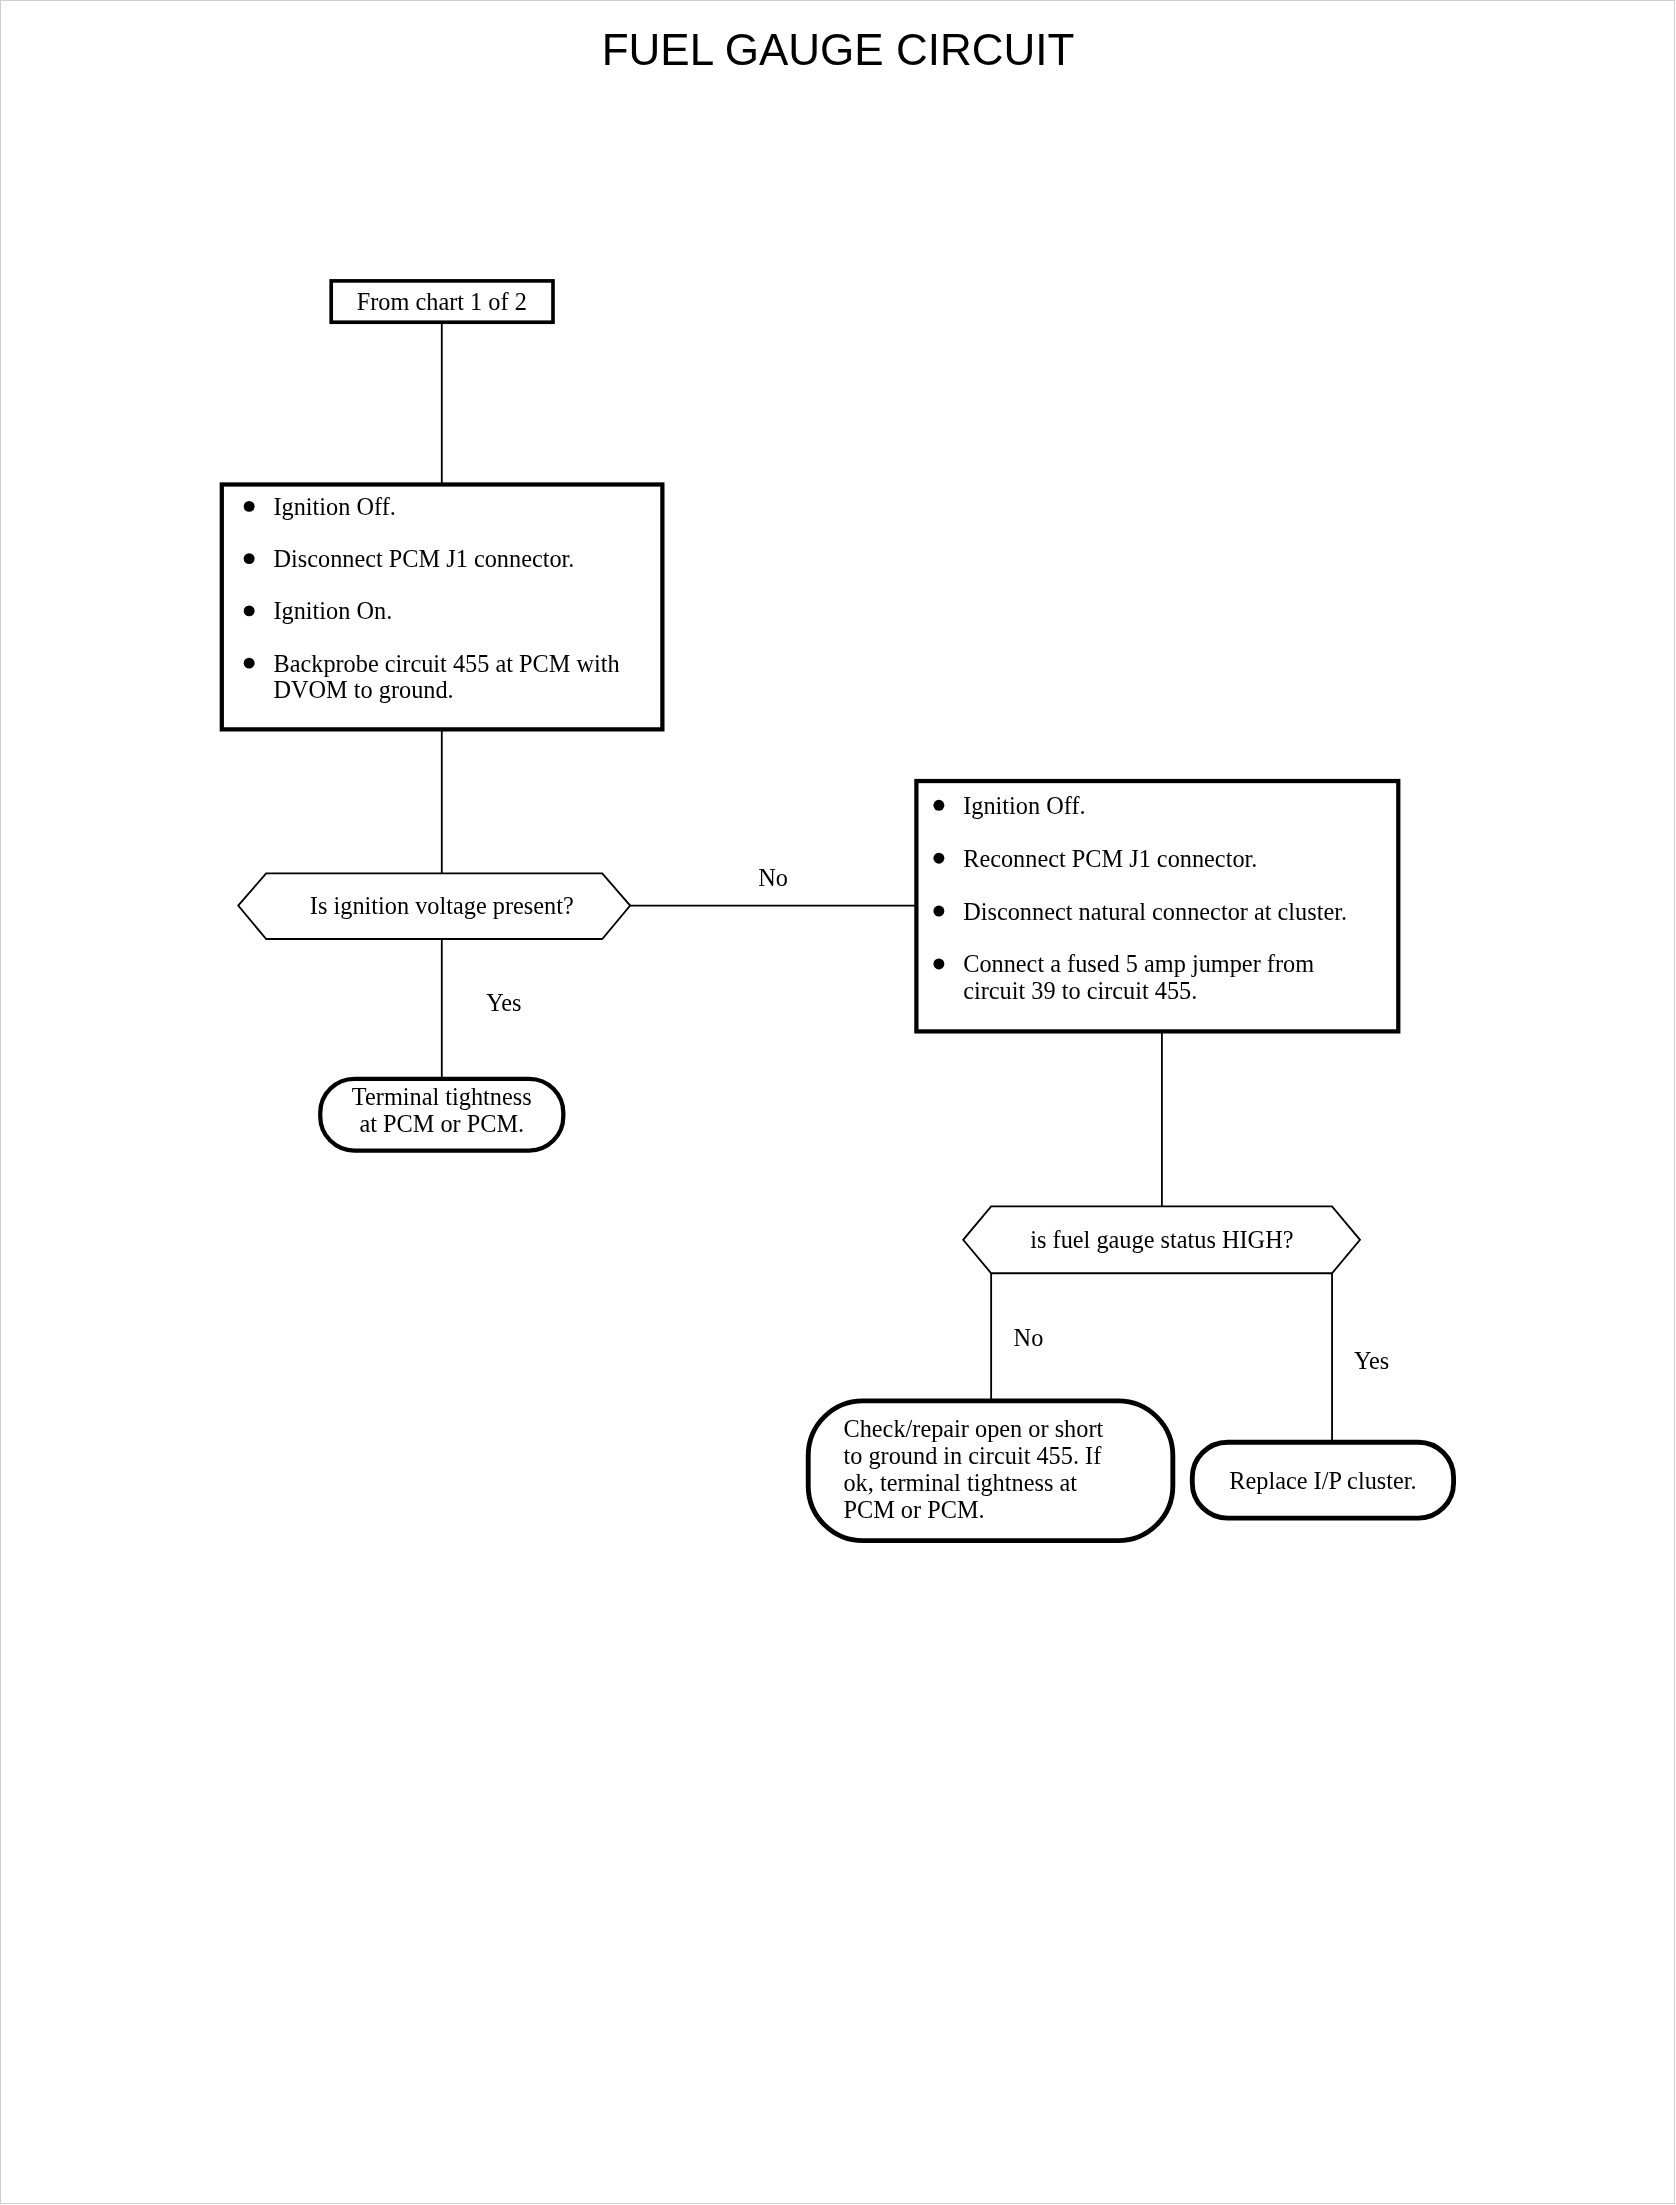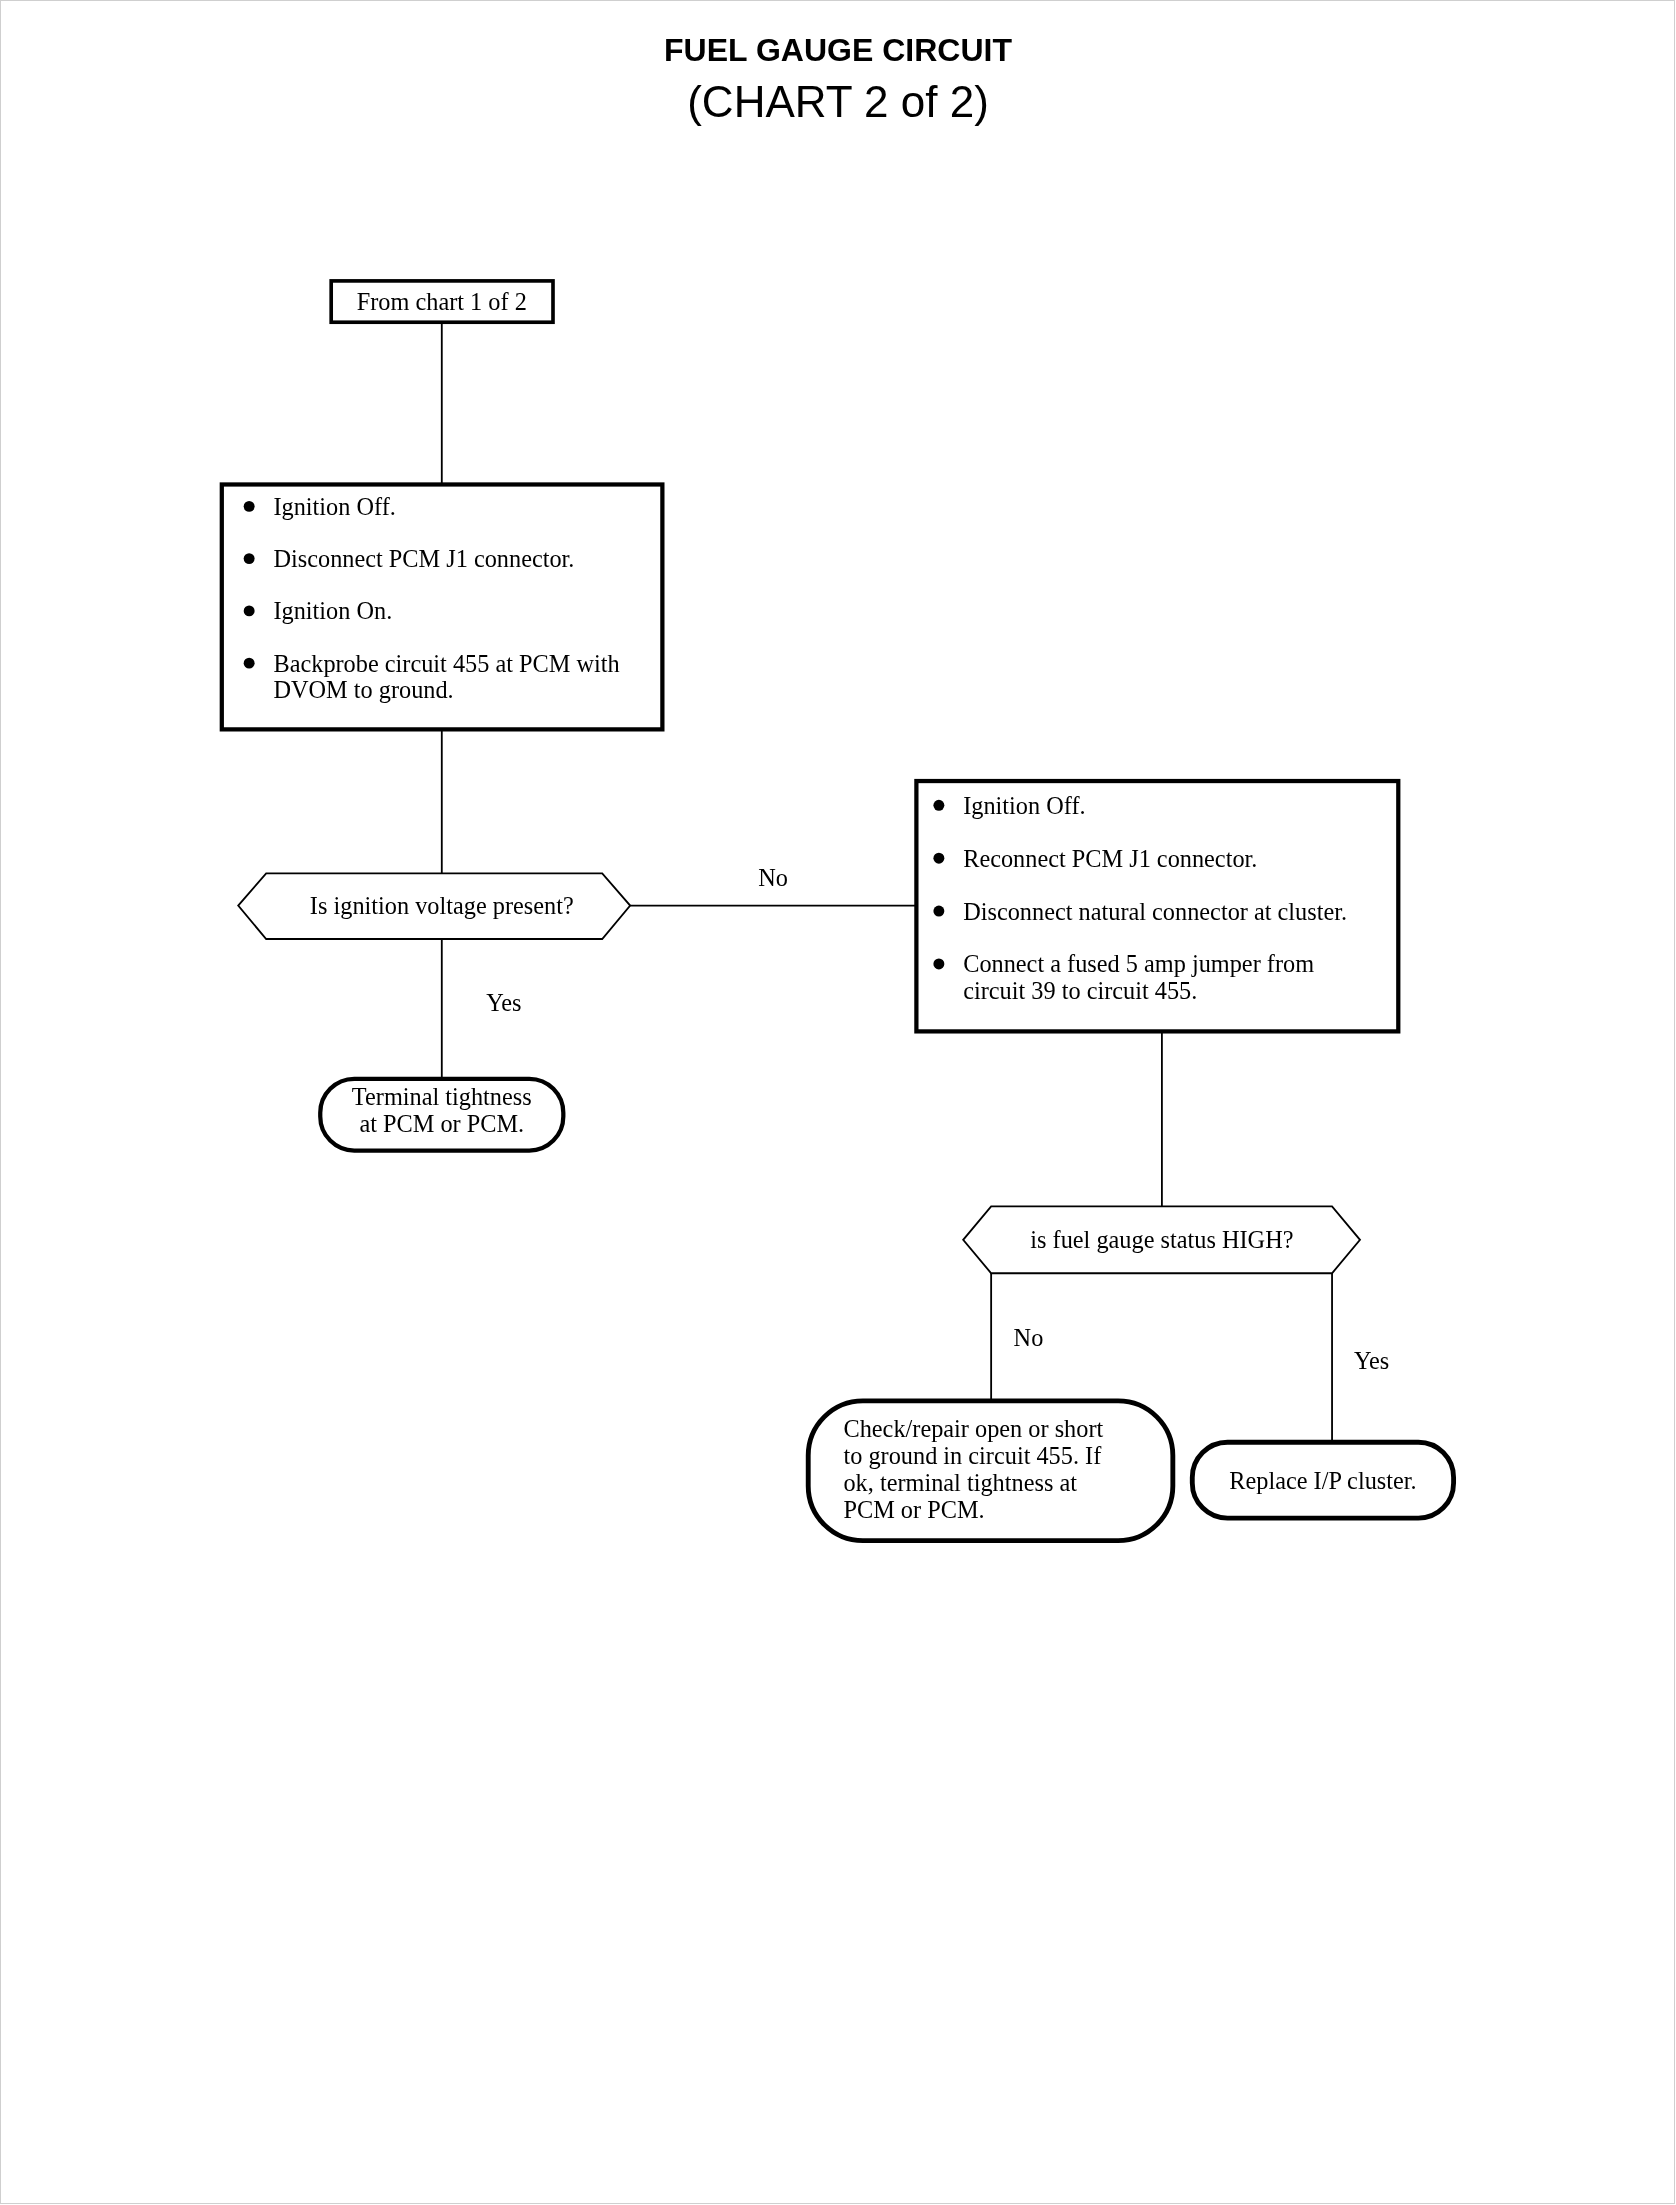--- a/index.html
+++ b/index.html
@@ -29,24 +29,23 @@
     position: absolute;
     left: 0;
     top: 24px;
     width: 1676px;
     text-align: center;
     font-family: "Liberation Sans", "DejaVu Sans", sans-serif;
     color: #000000;
   }
   #title .t-line1 {
     display: block;
-    font-size: 32px;
+    font-size: 44px;
     line-height: 52px;
     letter-spacing: 0px;
-    font-weight: bold;
   }
   #title .t-line2 {
     display: block;
     font-size: 44px;
     line-height: 52px;
   }
   svg#flow {
     position: absolute;
     left: 0;
     top: 0;
@@ -84,21 +83,20 @@
 </style>
 </head>
 <body>
 
 <div id="page">
 
   <div id="page-border"></div>
 
   <div id="title">
     <span class="t-line1">FUEL GAUGE CIRCUIT</span>
-    <span class="t-line2">(CHART 2 of 2)</span>
   </div>
 
   <svg id="flow" viewBox="0 0 2758 3628" xmlns="http://www.w3.org/2000/svg">
 
     <g>
       <line class="connector" x1="727" y1="528" x2="727" y2="797"></line>
       <line class="connector" x1="727" y1="1200" x2="727" y2="1437"></line>
       <line class="connector" x1="727" y1="1545" x2="727" y2="1775"></line>
       <line class="connector" x1="1037" y1="1490" x2="1508" y2="1490"></line>
       <line class="connector" x1="1912" y1="1697" x2="1912" y2="1985"></line>

